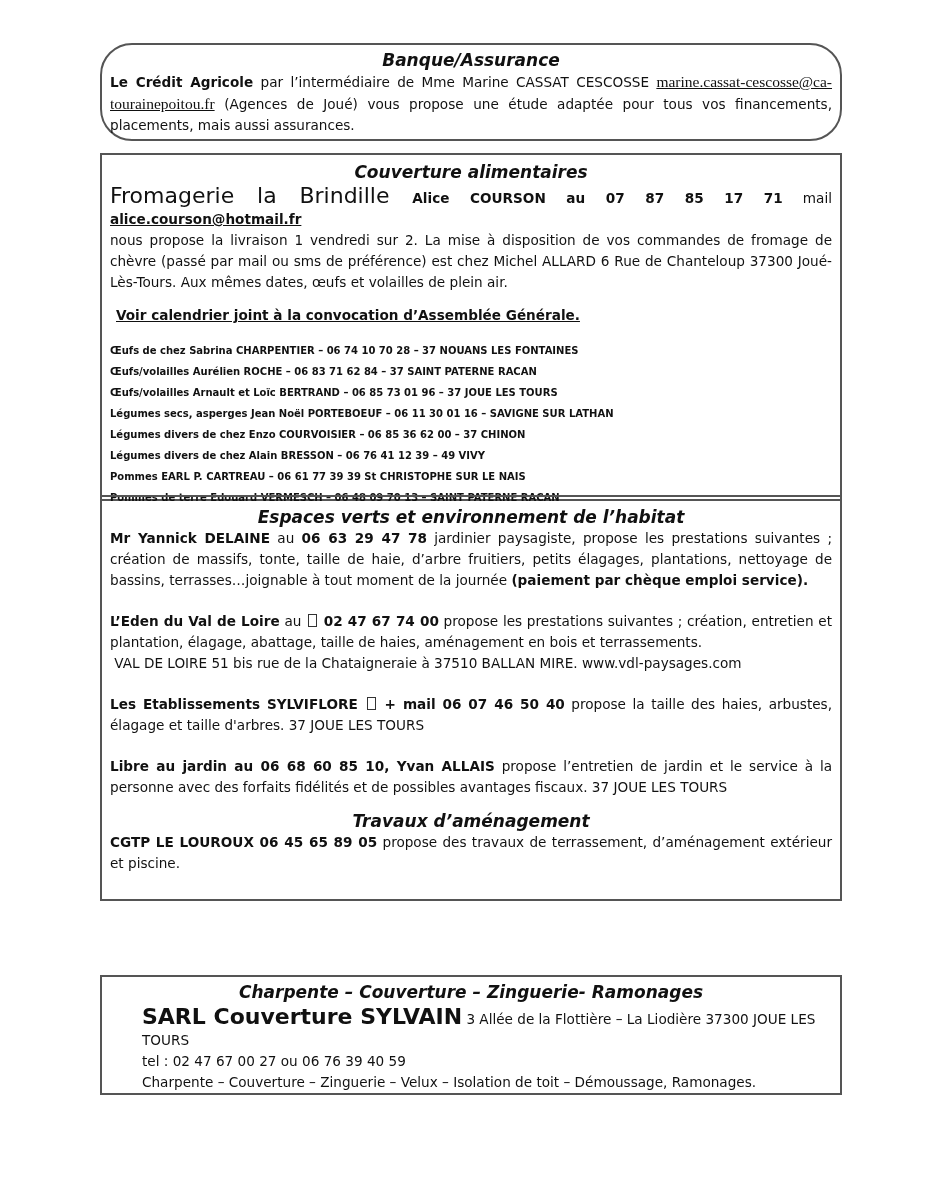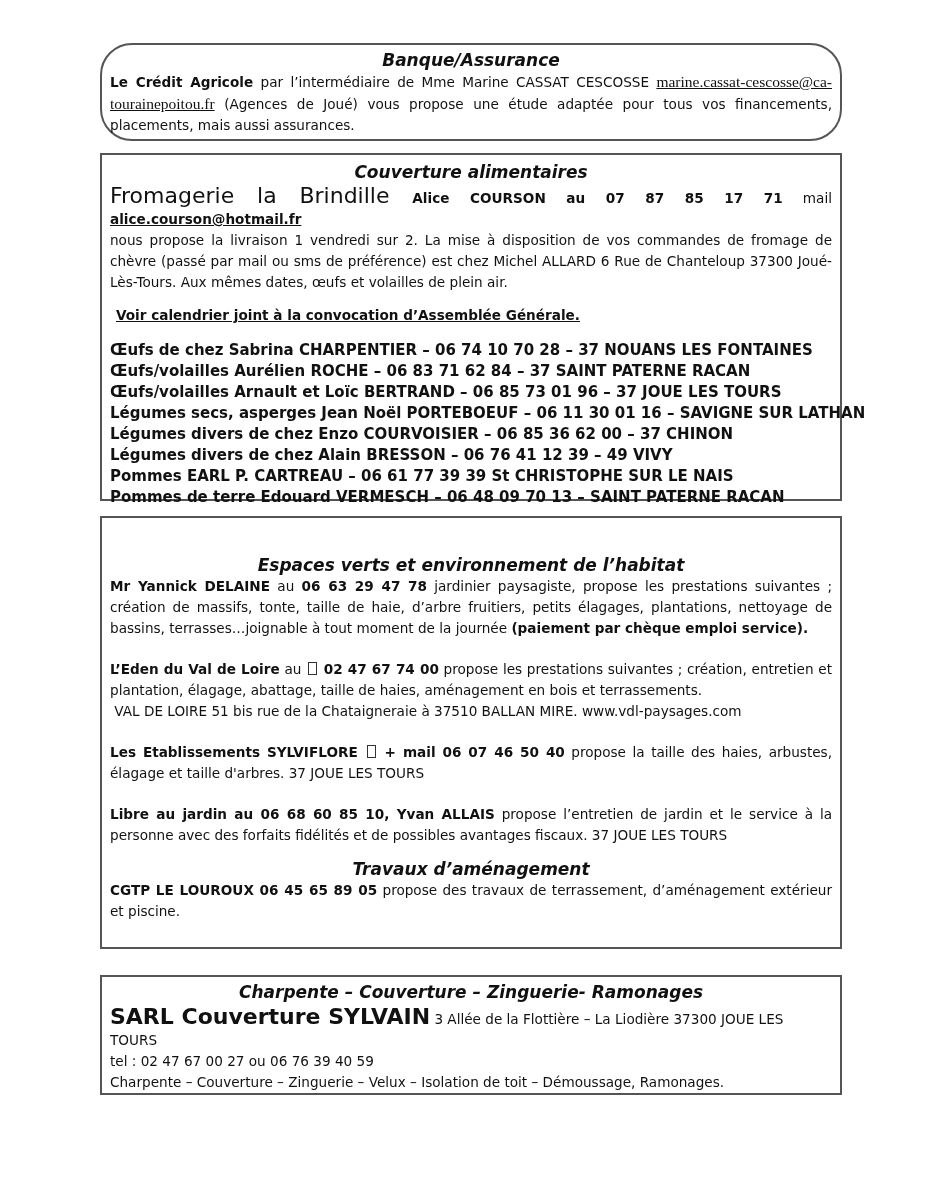--- a/index.html
+++ b/index.html
@@ -7,21 +7,21 @@
          font-family: "DejaVu Sans", sans-serif; color: #111; }
   .box { position: absolute; left: 100px; width: 722px; border: 2px solid #555;
          box-sizing: content-box; padding: 0 8px; }
   .title { text-align: center; font-style: italic; font-weight: bold;
            font-size: 17px; line-height: 22px; color: #111; }
   .p { font-size: 13.6px; line-height: 21px; text-align: justify; margin: 0; }
   .b { font-weight: bold; }
   .u { text-decoration: underline; }
   .serif { font-family: "Liberation Serif", serif; font-size: 15.5px; }
   .big { font-size: 22px; }
-  .list .p { font-weight: bold; font-size: 15px; line-height: 21px; text-align: left; white-space: nowrap; }
+  .list .p { font-weight: bold; font-size: 10px; line-height: 21px; text-align: left; white-space: nowrap; }
   .gap { height: 20px; }
   .icon-box { display: inline-block; width: 7px; height: 11px; border: 1px solid #333; vertical-align: -1px; margin: 0 2px; }
 </style>
 </head>
 <body>
 
 <div class="box" style="top:43px; height:90px; padding-top:4px;border-radius:32px;">
   <div class="title">Banque/Assurance</div>
   <p class="p">
     <span class="b">Le Crédit Agricole</span><span> par l’intermédiaire de Mme Marine CASSAT CESCOSSE </span><span class="serif u">marine.cassat-cescosse@ca-tourainepoitou.fr</span><span> (Agences de Joué) vous propose une étude adaptée pour tous vos financements, placements, mais aussi assurances.</span>
@@ -40,21 +40,21 @@
     <p class="p">Œufs/volailles Aurélien ROCHE – 06 83 71 62 84 – 37 SAINT PATERNE RACAN</p>
     <p class="p">Œufs/volailles Arnault et Loïc BERTRAND – 06 85 73 01 96 – 37 JOUE LES TOURS</p>
     <p class="p">Légumes secs, asperges Jean Noël PORTEBOEUF – 06 11 30 01 16 – SAVIGNE SUR LATHAN</p>
     <p class="p">Légumes divers de chez Enzo COURVOISIER – 06 85 36 62 00 – 37 CHINON</p>
     <p class="p">Légumes divers de chez Alain BRESSON – 06 76 41 12 39 – 49 VIVY</p>
     <p class="p">Pommes EARL P. CARTREAU – 06 61 77 39 39 St CHRISTOPHE SUR LE NAIS</p>
     <p class="p">Pommes de terre Edouard VERMESCH – 06 48 09 70 13 – SAINT PATERNE RACAN</p>
   </div>
 </div>
 
-<div class="box" style="top:516px; height:393px; padding-top:36px;">
+<div class="box" style="top:495px; height:393px; padding-top:9px;">
   <div class="title">Espaces verts et environnement de l’habitat</div>
   <p class="p">
     <span class="b">Mr Yannick DELAINE</span><span> au </span><span class="b">06 63 29 47 78</span><span> jardinier paysagiste, propose les prestations suivantes ; création de massifs, tonte, taille de haie, d’arbre fruitiers, petits élagages, plantations, nettoyage de bassins, terrasses…joignable à tout moment de la journée </span><span class="b">(paiement par chèque emploi service).</span>
   </p>
   <div class="gap"></div>
   <p class="p">
     <span class="b">L’Eden du Val de Loire</span><span> au </span><span class="icon-box"></span> <span class="b">02 47 67 74 00</span><span> propose les prestations suivantes ; création, entretien et plantation, élagage, abattage, taille de haies, aménagement en bois et terrassements.</span><br>
     <span style="white-space:pre;"> VAL DE LOIRE 51 bis rue de la Chataigneraie à 37510 BALLAN MIRE. www.vdl-paysages.com</span>
   </p>
   <div class="gap"></div>
@@ -67,18 +67,18 @@
   </p>
   <div style="height:12px;"></div>
   <div class="title">Travaux d’aménagement</div>
   <p class="p">
     <span class="b">CGTP LE LOUROUX 06 45 65 89 05</span><span> propose des travaux de terrassement, d’aménagement extérieur et piscine.</span>
   </p>
 </div>
 
 <div class="box" style="top:975px; height:112px; padding-top:4px;">
   <div class="title">Charpente – Couverture – Zinguerie- Ramonages</div>
-  <p class="p" style="text-align:left; margin-top:3px;">
+  <p class="p" style="text-align:left; margin-top:3px;margin-left:32px;">
     <span class="b big">SARL Couverture SYLVAIN</span><span> 3 Allée de la Flottière – La Liodière 37300 JOUE LES TOURS</span><br>
     <span>tel : 02 47 67 00 27 ou 06 76 39 40 59</span><br>
     <span>Charpente – Couverture – Zinguerie – Velux – Isolation de toit – Démoussage, Ramonages.</span>
   </p>
 </div>
 
 </body></html>

